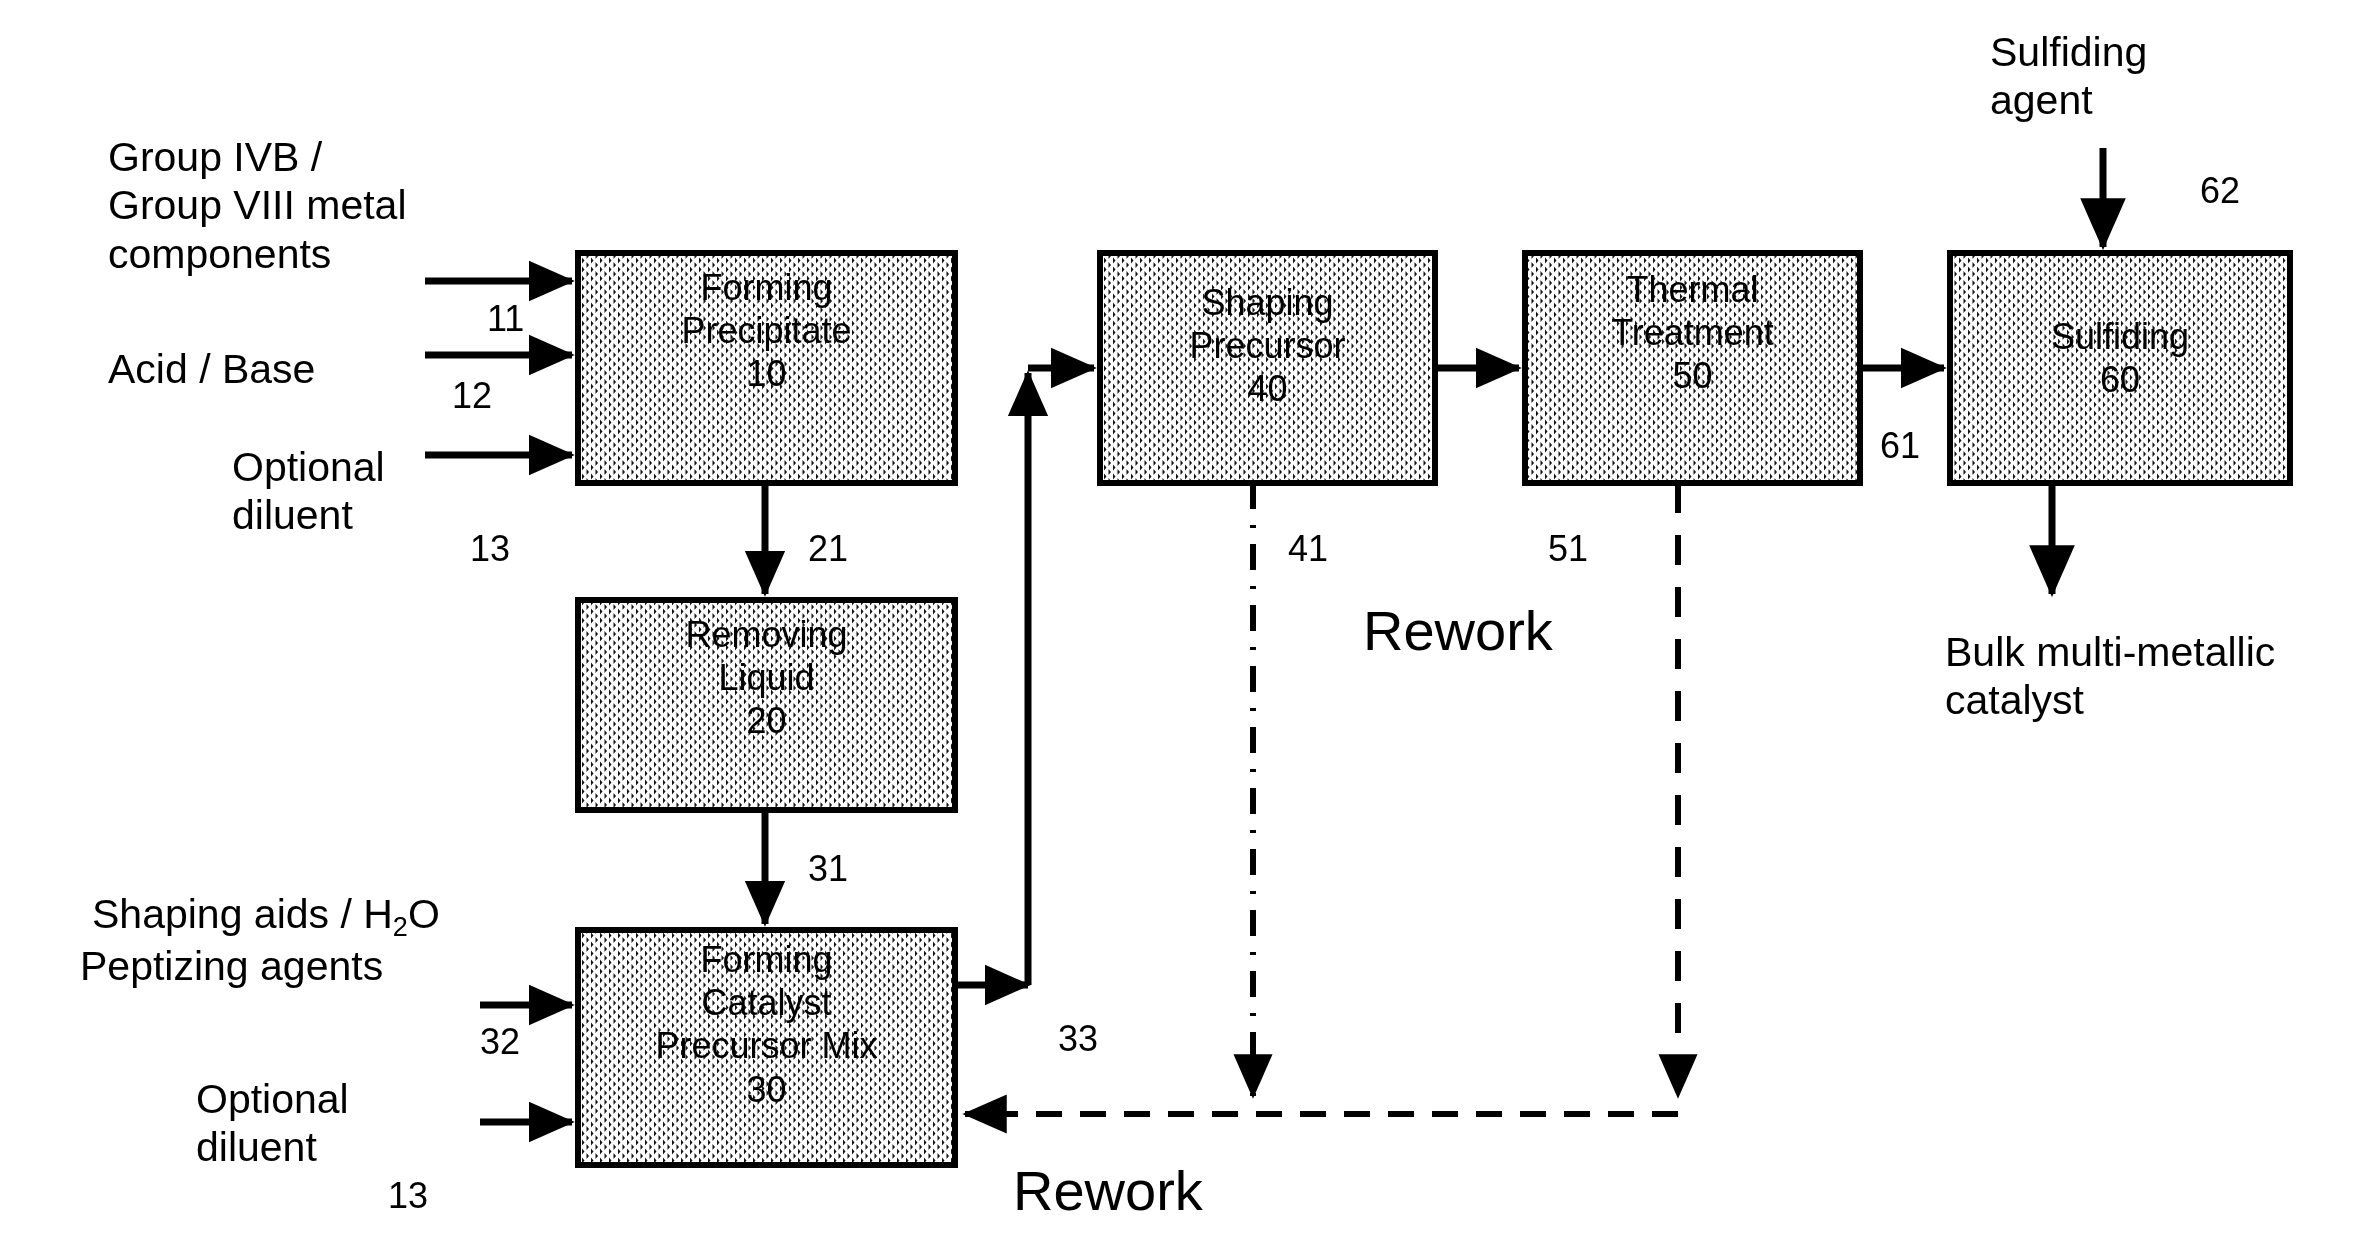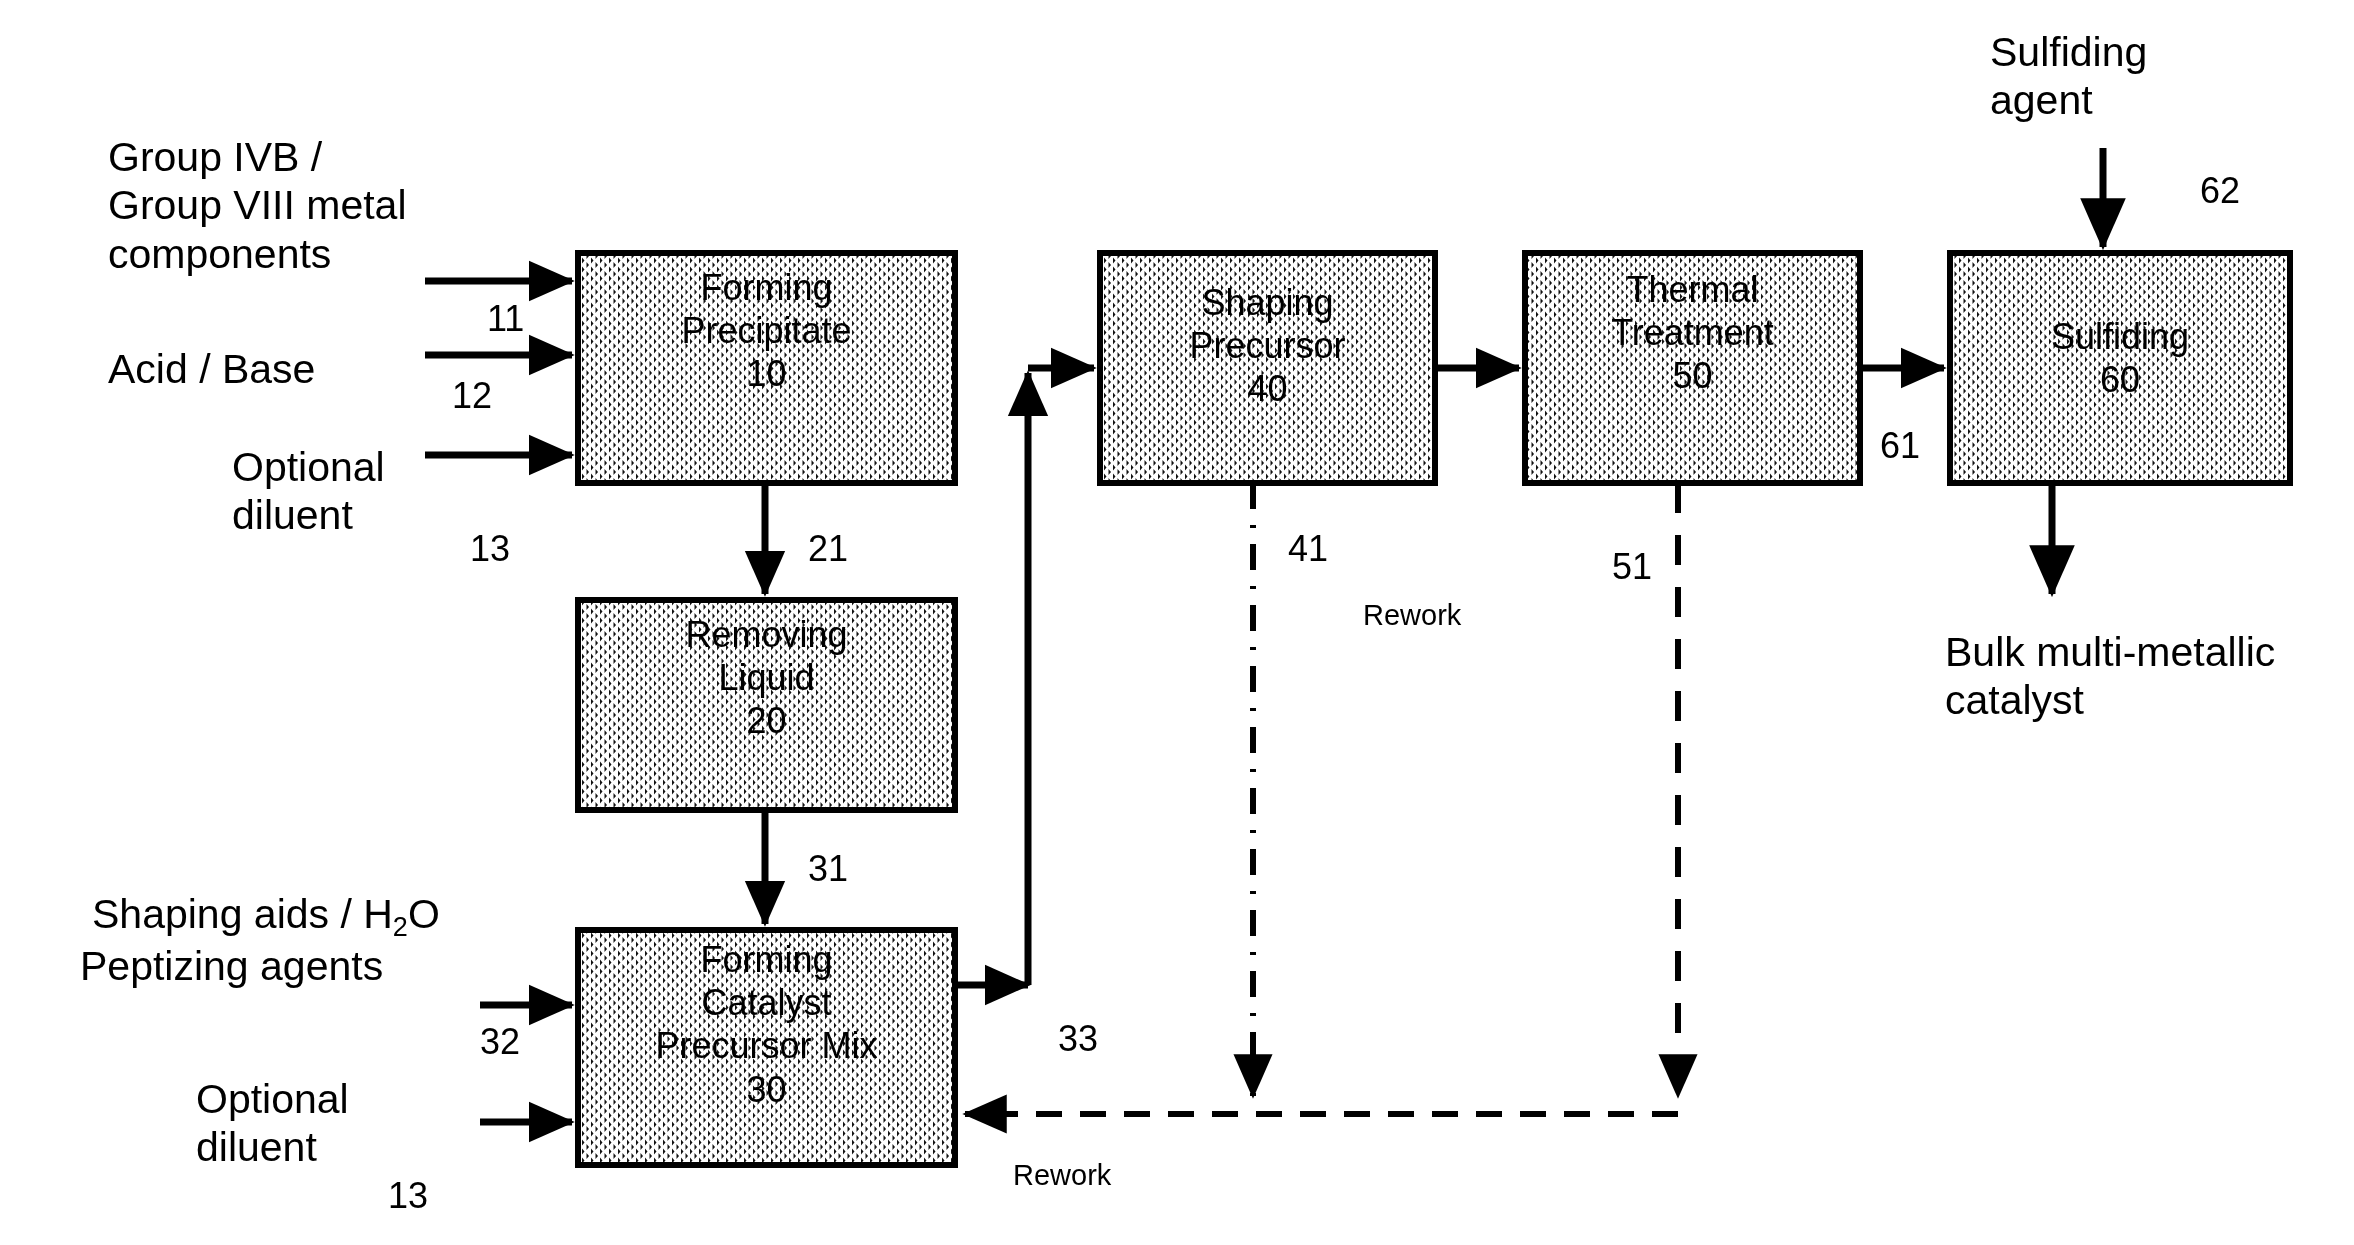--- a/index.html
+++ b/index.html
@@ -4,21 +4,21 @@
 <style>
   html,body{margin:0;padding:0;background:#fff;}
   body{width:2354px;height:1245px;font-family:"Liberation Sans",sans-serif;color:#000;}
   #stage{position:relative;width:2354px;height:1245px;overflow:hidden;background:#fff;}
   #svgroot{position:absolute;left:0;top:0;width:2354px;height:1245px;}
   .lbl{position:absolute;font-family:"Liberation Sans",sans-serif;color:#000;white-space:pre;line-height:1.18;}
   .side-lbl{font-size:41px;}
   .ref{font-size:36px;}
   .box-lbl{position:absolute;text-align:center;font-size:36px;line-height:1.20;color:#000;
            font-family:"Liberation Sans",sans-serif;pointer-events:none;}
-  .rework{font-size:29px;}
+  .rework{font-size:56px;}
   sub{font-size:0.66em;vertical-align:-0.28em;}
 </style>
 </head>
 <body>
 
 <div id="stage">
 
   <svg id="svgroot" viewBox="0 0 2354 1245" xmlns="http://www.w3.org/2000/svg">
     <defs>
       <pattern id="stipple" width="9" height="9" patternUnits="userSpaceOnUse">
@@ -153,17 +153,17 @@
 
   <div class="lbl ref" style="left:487px;top:298px;">11</div>
   <div class="lbl ref" style="left:452px;top:375px;">12</div>
   <div class="lbl ref" style="left:470px;top:528px;">13</div>
   <div class="lbl ref" style="left:808px;top:528px;">21</div>
   <div class="lbl ref" style="left:808px;top:848px;">31</div>
   <div class="lbl ref" style="left:480px;top:1021px;">32</div>
   <div class="lbl ref" style="left:388px;top:1175px;">13</div>
   <div class="lbl ref" style="left:1058px;top:1018px;">33</div>
   <div class="lbl ref" style="left:1288px;top:528px;">41</div>
-  <div class="lbl ref" style="left:1612px;top:528px;margin-top:18px;">51</div>
+  <div class="lbl ref" style="left:1548px;top:528px;">51</div>
   <div class="lbl ref" style="left:1880px;top:425px;">61</div>
   <div class="lbl ref" style="left:2200px;top:170px;">62</div>
 
 </div>
 
 </body></html>

